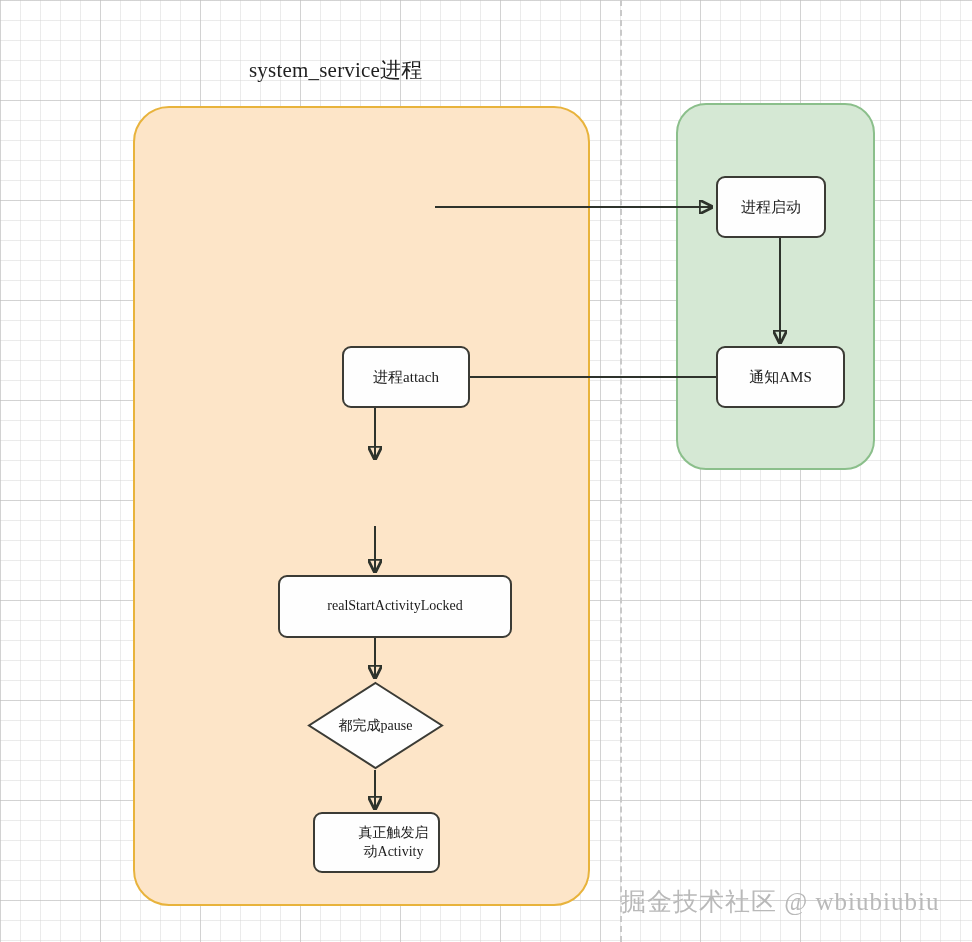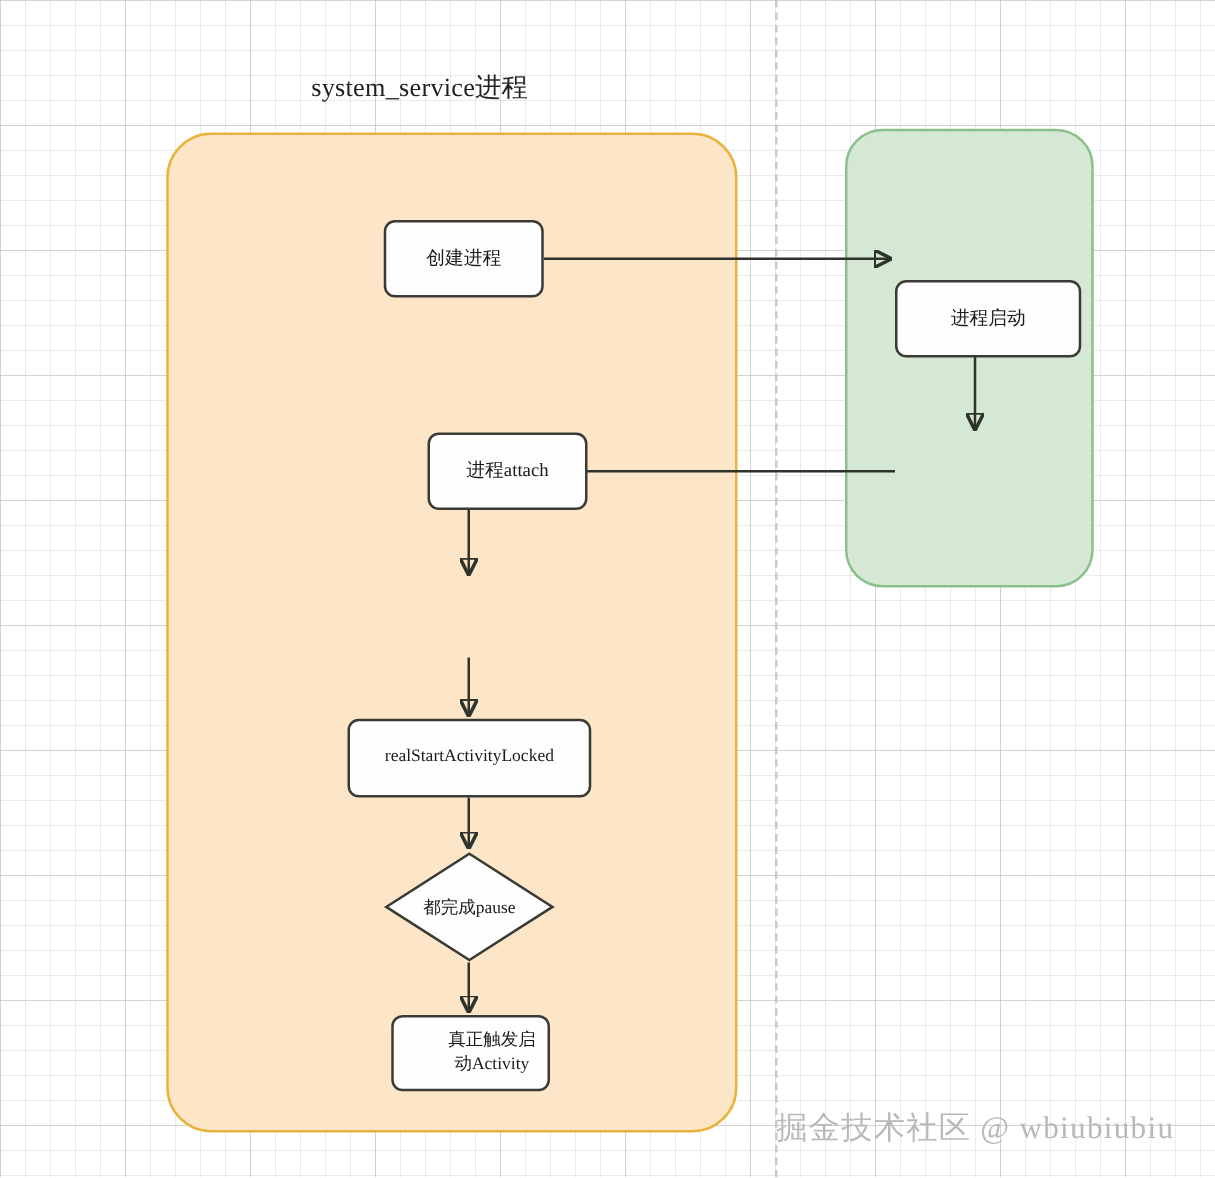--- a/index.html
+++ b/index.html
@@ -144,34 +144,34 @@
 
     <line x1="375" y1="408" x2="375" y2="459" marker-end="url(#arrow)"></line>
 
     <line x1="375" y1="526" x2="375" y2="572" marker-end="url(#arrow)"></line>
 
     <line x1="375" y1="638" x2="375" y2="678" marker-end="url(#arrow)"></line>
 
     <line x1="375" y1="770" x2="375" y2="809" marker-end="url(#arrow)"></line>
   </svg>
 
-  <div class="node" style="left:307px; top:176px; width:128px; height:62px;">创建进程</div>
 
   <div class="node" style="left:312px; top:346px; width:128px; height:62px;margin-left:30px;">进程attach</div>
 
 
-  <div class="node small-text" style="left:278px; top:575px; width:195px; height:63px;">realStartActivityLocked</div>
+  <div class="node small-text" style="left:278px; top:575px; width:234px; height:63px;">realStartActivityLocked</div>
 
   <div class="diamond-wrap" style="left:307px; top:681px; width:137px; height:89px;">
     <svg width="137" height="89" viewBox="0 0 137 89">
       <polygon points="68.5,2 135,44.5 68.5,87 2,44.5" fill="#fefefe" stroke="#3b3b35" stroke-width="2"></polygon>
     </svg>
     <div class="diamond-label">都完成pause</div>
   </div>
 
   <div class="node small-text" style="left:313px; top:812px; width:127px; height:61px;padding-left:40px;">真正触发启动Activity</div>
 
-  <div class="node" style="left:716px; top:176px; width:149px; height:62px;margin-top:48px;">进程启动</div>
+  <div class="node" style="left:716px; top:176px; width:110px; height:62px;">进程启动</div>
 
+  <div class="node" style="left:716px; top:346px; width:129px; height:62px;">通知AMS</div>
 
   <div class="watermark" style="left:621px; top:885px;">掘金技术社区 @ wbiubiubiu</div>
 
 </div>
 
 </body></html>

